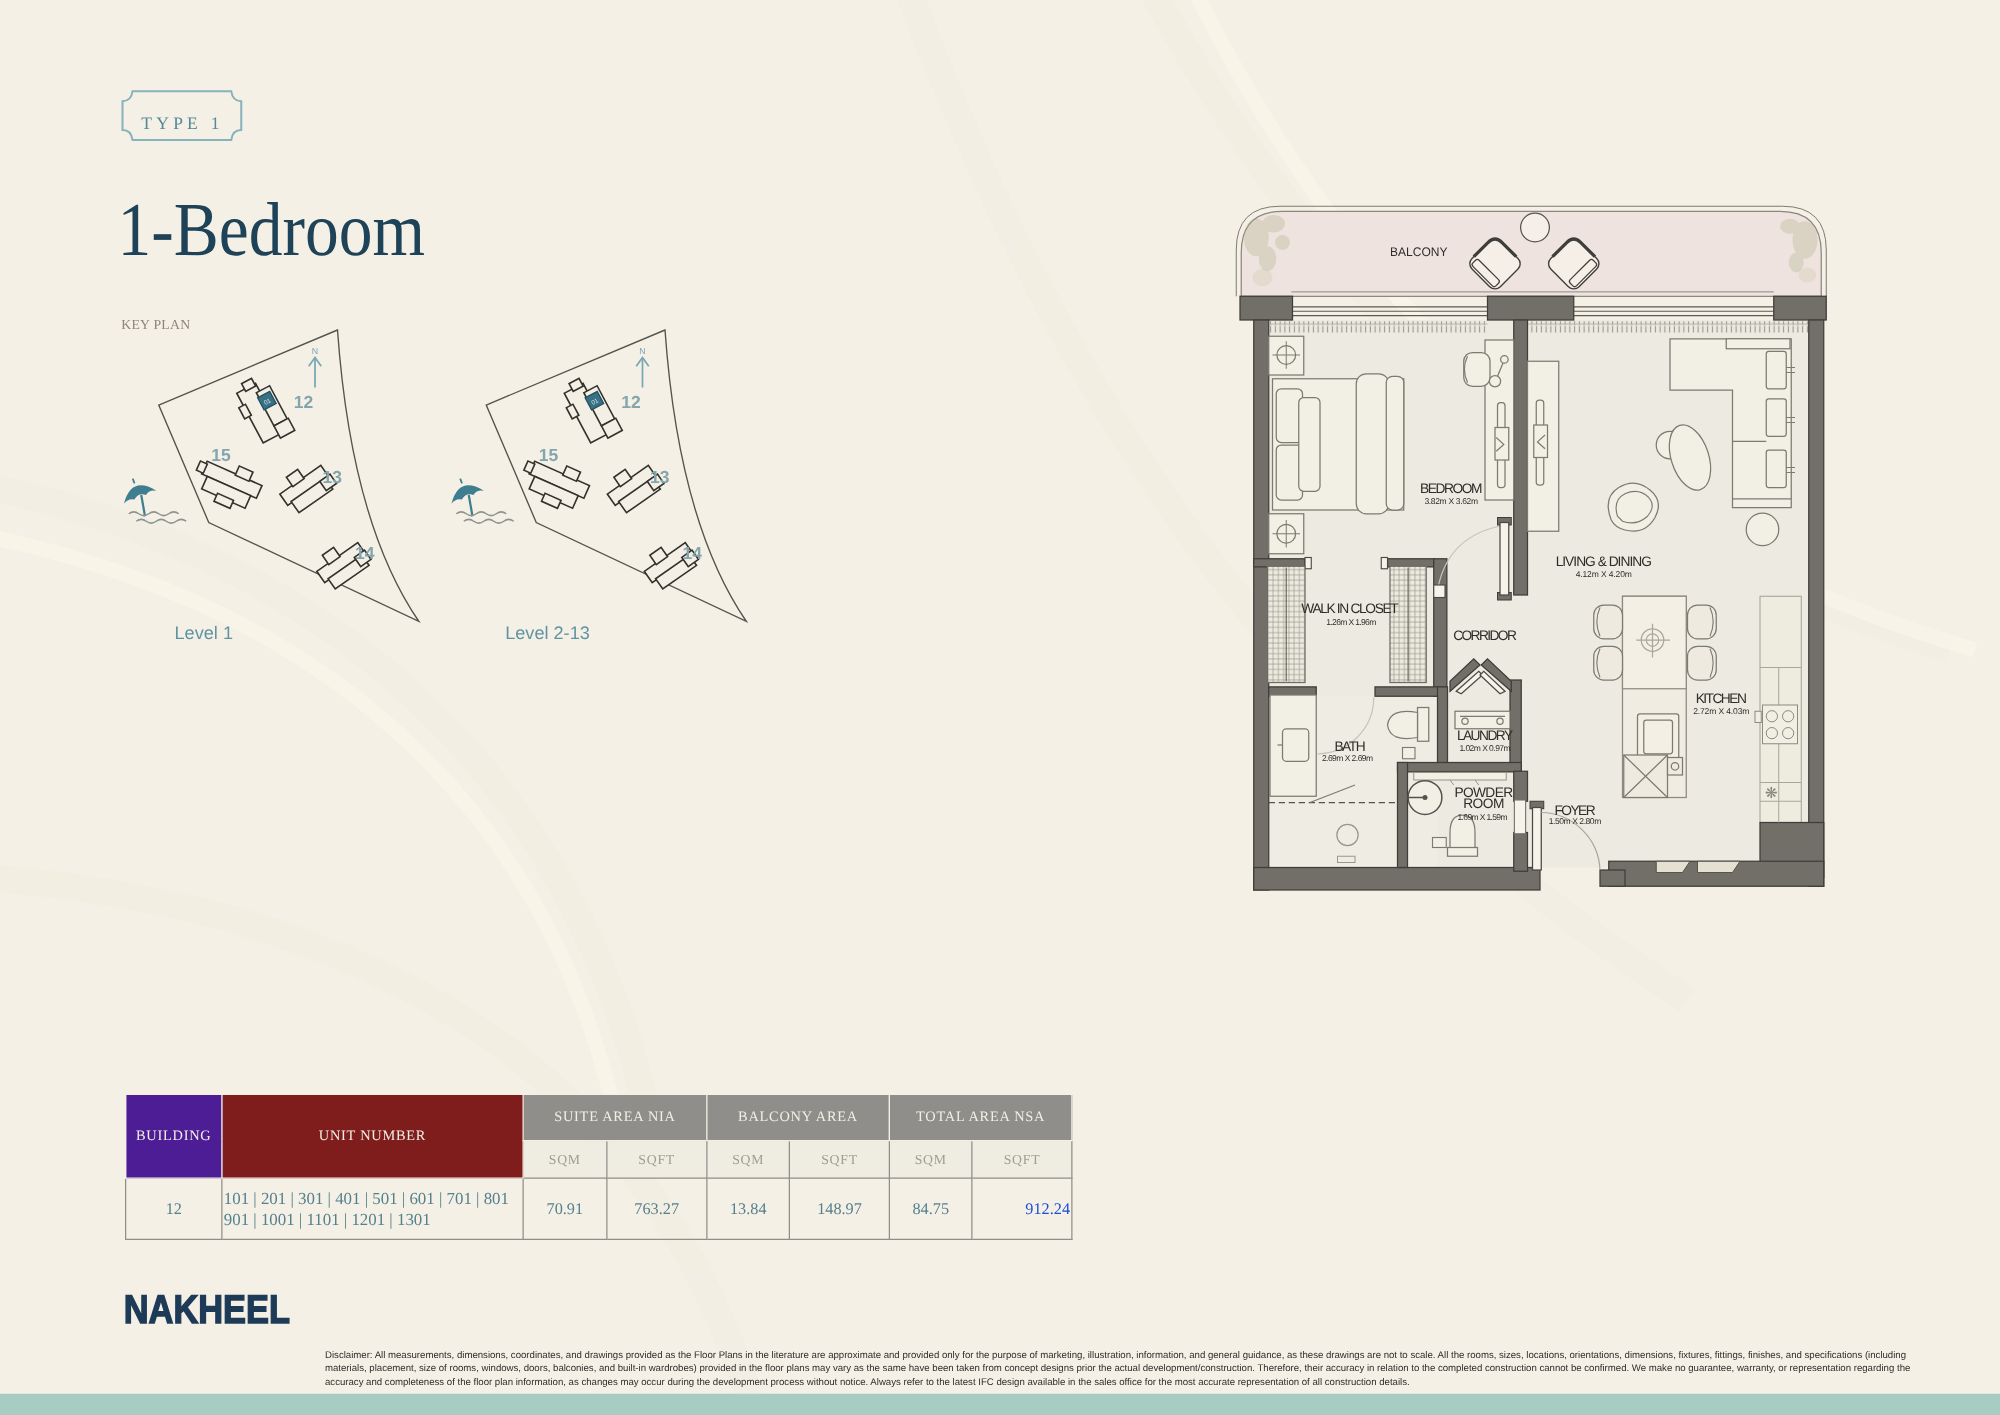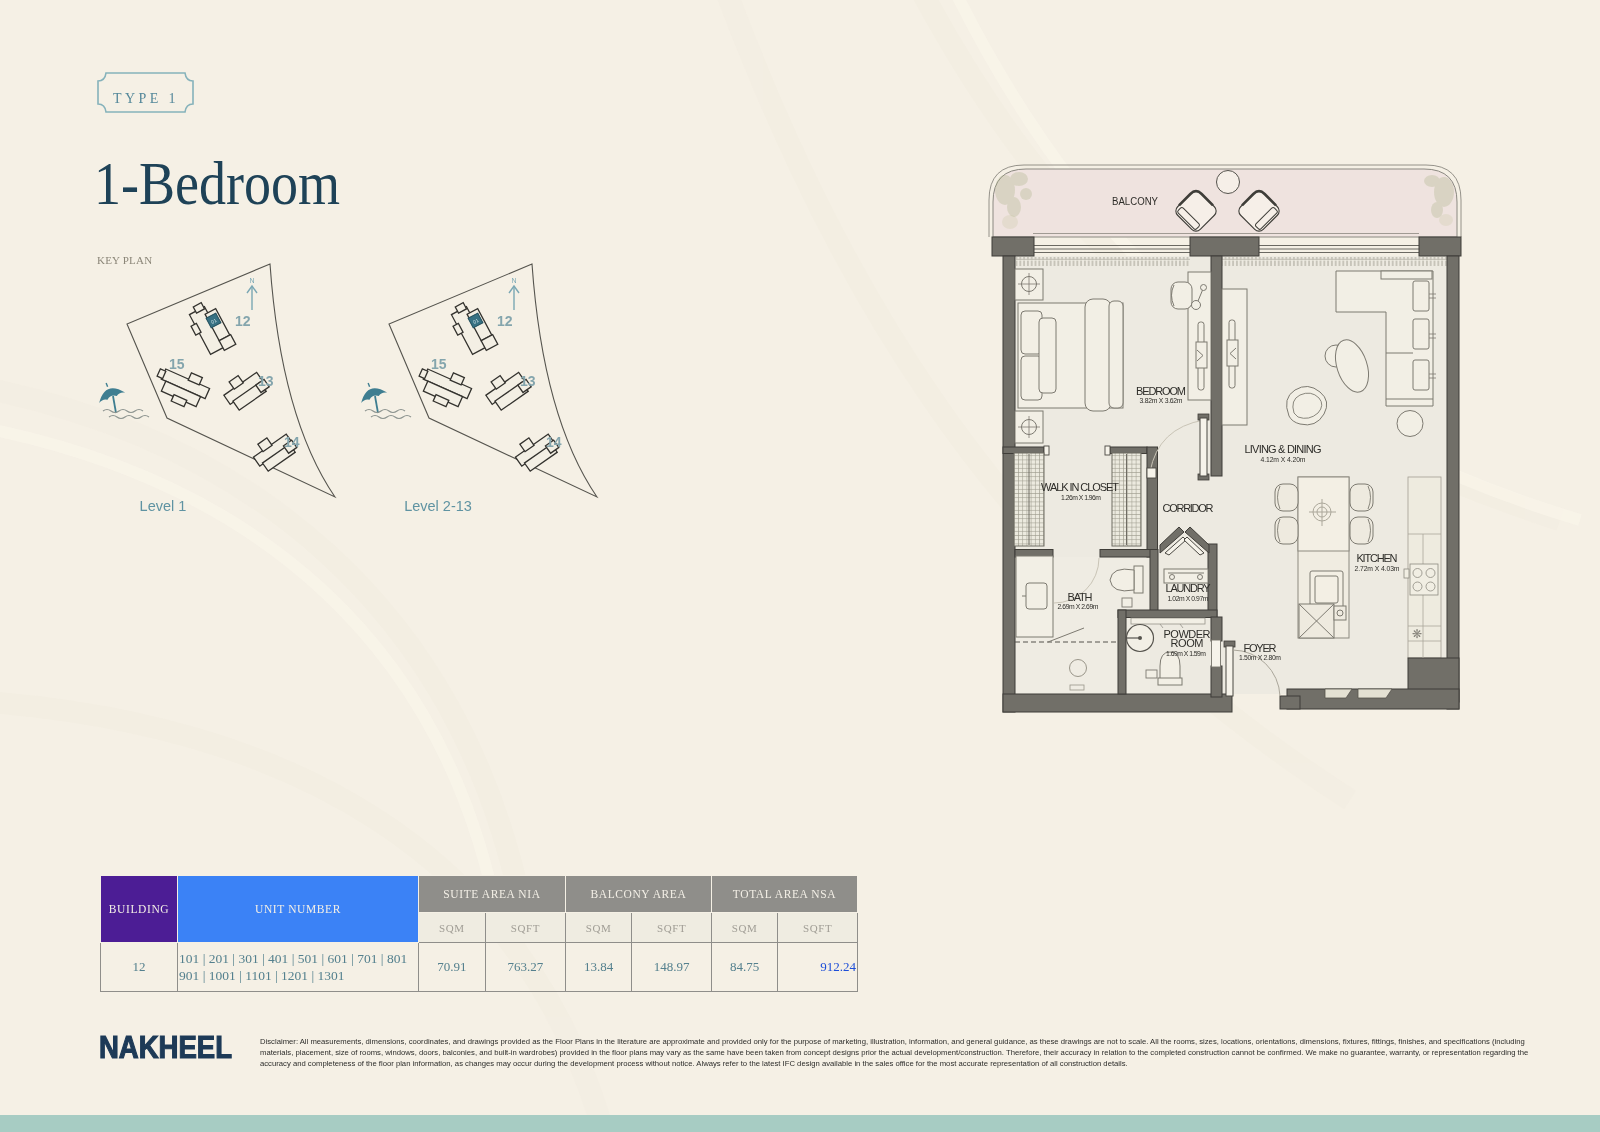--- a/index.html
+++ b/index.html
@@ -442,21 +442,21 @@
     <text x="1260" y="659.5" font-size="6.8" textLength="42">1.50m X 2.80m</text>
   </g>
 </svg>
 
 <table class="abs" style="left:100px;top:875px;width:758px;height:113px;border-collapse:collapse;font-family:'Liberation Serif',serif;" cellspacing="0">
   <tbody>
         <tr>
 
     <td rowspan="2" style="width:74px;background:#4c1d95;border:1px solid #f5f0e5;color:#f3efe6;font-size:11.5px;letter-spacing:0.6px;text-align:center;">BUILDING</td>
 
-    <td rowspan="2" style="width:238px;background:#3b82f6;border:1px solid #f5f0e5;color:#f3efe6;font-size:11.5px;letter-spacing:0.6px;text-align:center;">UNIT NUMBER</td>
+    <td rowspan="2" style="width:238px;background:#7f1d1d;border:1px solid #f5f0e5;color:#f3efe6;font-size:11.5px;letter-spacing:0.6px;text-align:center;">UNIT NUMBER</td>
 
     <td colspan="2" style="width:149px;height:34px;background:#8f8e8a;border:1px solid #f5f0e5;color:#f3efe6;font-size:11.5px;letter-spacing:0.6px;text-align:center;margin-left:17px;">SUITE AREA NIA</td>
 
     <td colspan="2" style="width:148px;background:#8f8e8a;border:1px solid #f5f0e5;color:#f3efe6;font-size:11.5px;letter-spacing:0.6px;text-align:center;margin-top:42px;">BALCONY AREA</td>
 
     <td colspan="2" style="width:148px;background:#8f8e8a;border:1px solid #f5f0e5;color:#f3efe6;font-size:11.5px;letter-spacing:0.6px;text-align:center;">TOTAL AREA NSA</td>
   </tr>
   <tr style="height:30px;">
 
     <td style="border:1px solid #8f8e8a;background:#efece1;color:#a09d95;font-size:11px;letter-spacing:0.6px;text-align:center;">SQM</td>
@@ -475,21 +475,21 @@
     <td style="border:1px solid #8f8e8a;color:#54808e;font-size:13px;text-align:center;">13.84</td>
     <td style="border:1px solid #8f8e8a;color:#54808e;font-size:13px;text-align:center;">148.97</td>
     <td style="border:1px solid #8f8e8a;color:#54808e;font-size:13px;text-align:center;">84.75</td>
     <td style="border:1px solid #8f8e8a;color:#1d4ed8;font-size:13px;text-align:right;">912.24</td>
   </tr>
 </tbody>
     </table>
 
 <div class="abs" style="left:99px;top:1029px;color:#1d3a57;font-weight:bold;font-size:32px;letter-spacing:0px;transform:scaleX(0.86);transform-origin:0 0;-webkit-text-stroke:1.2px #1d3a57;">NAKHEEL</div>
 
-<div class="abs" style="left:260px;top:1036px;width:1290px;color:#2d2d2b;font-size:7.7px;line-height:11.2px;white-space:nowrap;">
+<div class="abs" style="left:260px;top:1078px;width:1290px;color:#2d2d2b;font-size:7.7px;line-height:11.2px;white-space:nowrap;">
 Disclaimer: All measurements, dimensions, coordinates, and drawings provided as the Floor Plans in the literature are approximate and provided only for the purpose of marketing, illustration, information, and general guidance, as these drawings are not to scale. All the rooms, sizes, locations, orientations, dimensions, fixtures, fittings, finishes, and specifications (including<br>
 materials, placement, size of rooms, windows, doors, balconies, and built-in wardrobes) provided in the floor plans may vary as the same have been taken from concept designs prior the actual development/construction. Therefore, their accuracy in relation to the completed construction cannot be confirmed. We make no guarantee, warranty, or representation regarding the<br>
 accuracy and completeness of the floor plan information, as changes may occur during the development process without notice. Always refer to the latest IFC design available in the sales office for the most accurate representation of all construction details.
 </div>
 
 <div class="abs" style="left:0;top:1115px;width:1600px;height:17px;background:#a7ccc3;"></div>
 
 </div>
 
 </body></html>

